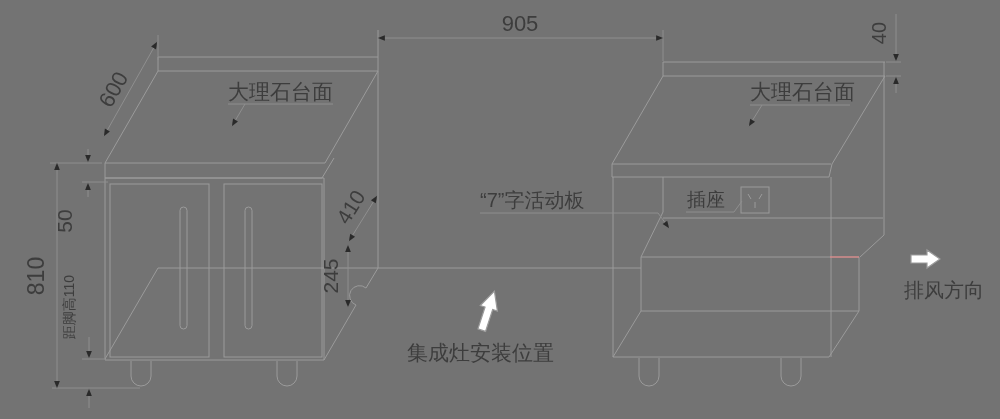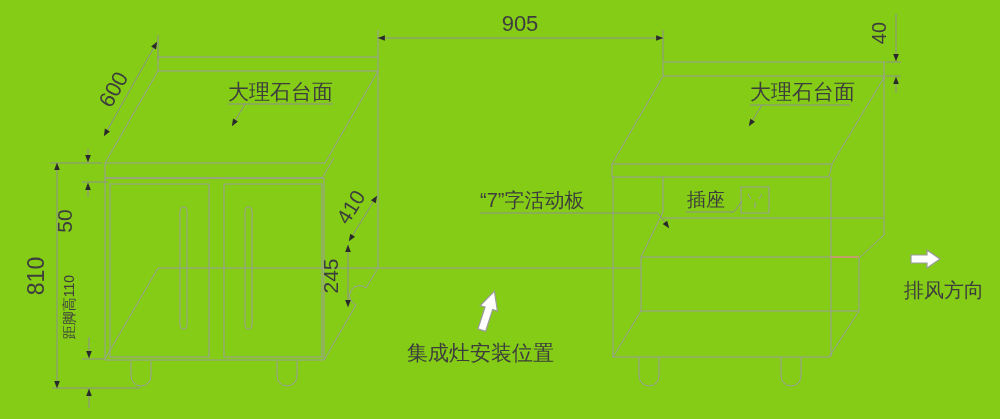--- a/index.html
+++ b/index.html
@@ -1,16 +1,16 @@
 <!DOCTYPE html>
 <html><head>
 <meta charset="utf-8">
 <style>
   html,body{margin:0;padding:0;background:#ffffff;}
-  .stage{position:relative;width:1000px;height:419px;background:#84cc16;overflow:hidden;
+  .stage{position:relative;width:1000px;height:419px;background:#737373;overflow:hidden;
          font-family:"Liberation Sans", sans-serif;}
   svg{display:block}
   .ln{stroke:#9b9b9b;stroke-width:1;fill:none;}
   .ln-dim{stroke:#8f8f8f;stroke-width:1;fill:none;}
   .ln-red{stroke:#dc8f8f;stroke-width:1.4;fill:none;}
   .txt{fill:#3d3d3d;font-family:"Liberation Sans", sans-serif;}
   .outline-shape{stroke:#9b9b9b;stroke-width:1.2;fill:#ffffff;}
 </style>
 </head>
 <body>

